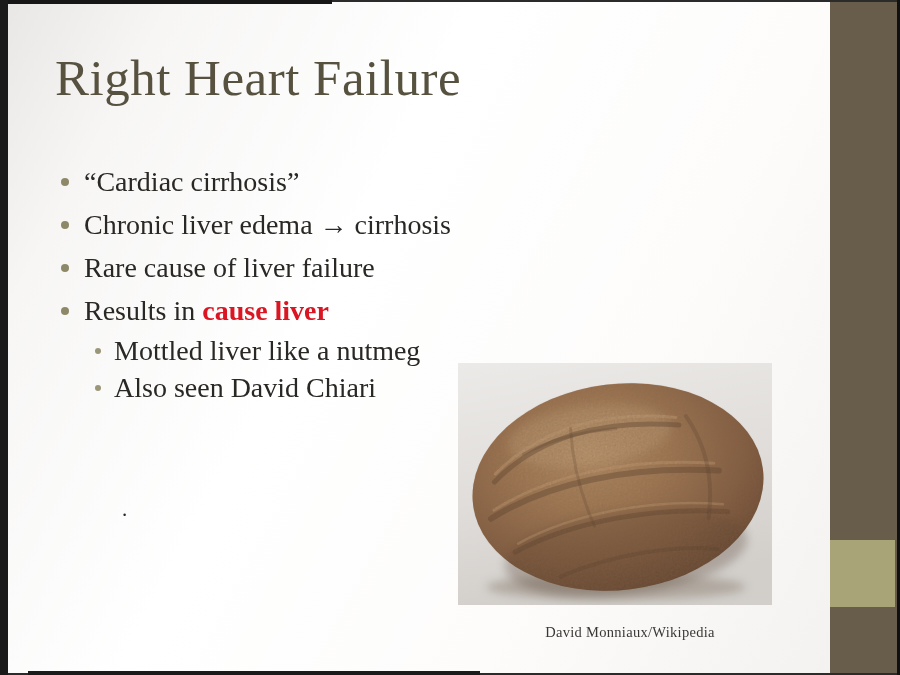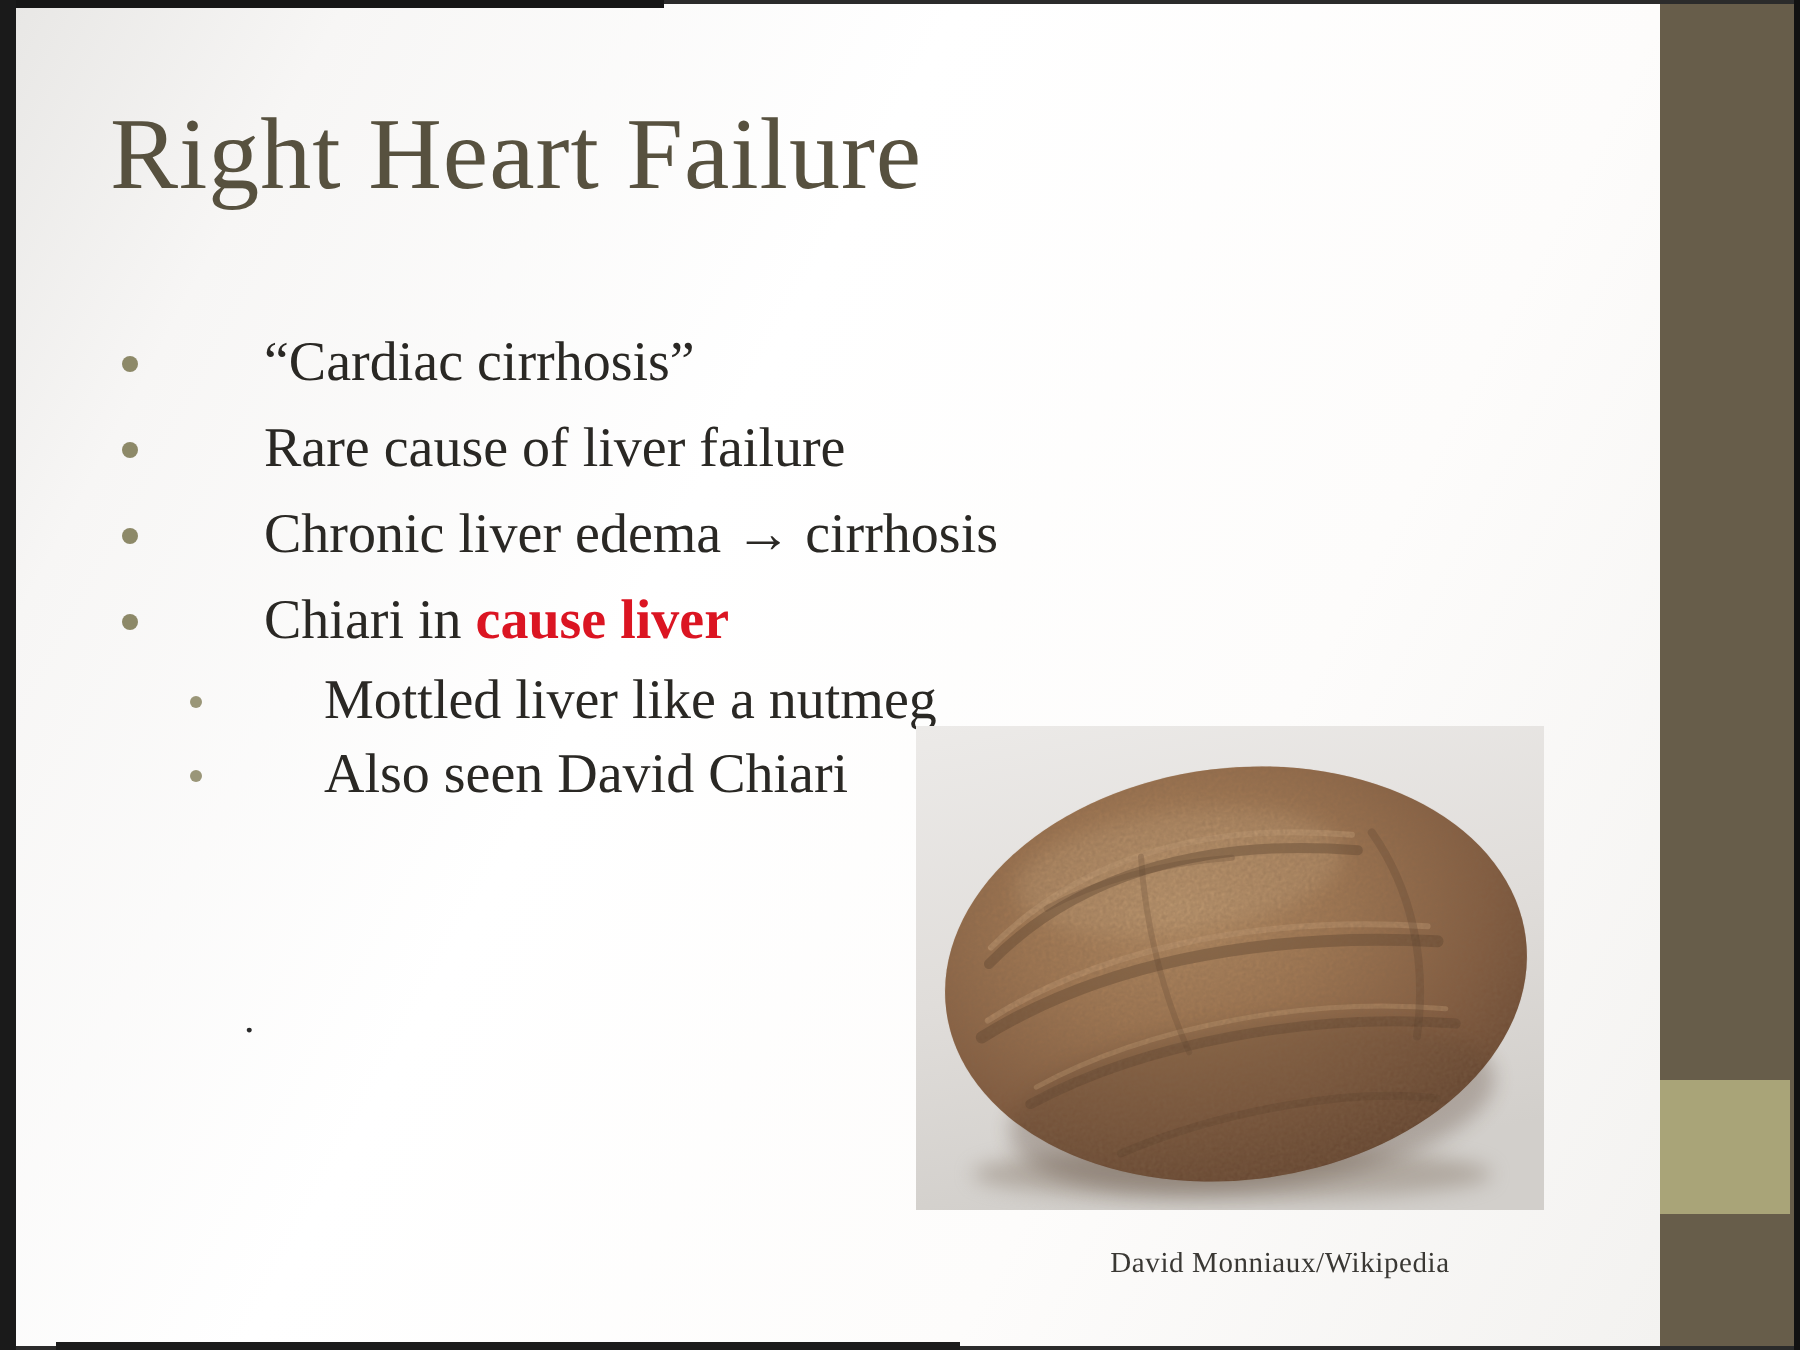--- a/index.html
+++ b/index.html
@@ -4,30 +4,30 @@
 <style>
   html,body{margin:0;padding:0;background:#000;}
   .frame{position:relative;width:900px;height:675px;overflow:hidden;
          background:#b91c1c;font-family:"Liberation Serif",serif;}
   
   .slide{position:absolute;left:8px;top:0;width:822px;height:675px;
          background:linear-gradient(118deg,#e8e7e5 0%,#f7f6f5 14%,#ffffff 40%,#fdfcfb 70%,#f3f2f0 100%);}
   .title{position:absolute;left:47px;top:50px;margin:0;font-size:51px;font-weight:normal;
          color:#57513f;letter-spacing:.5px;line-height:1.1;}
   .bullets{position:absolute;left:47px;top:160px;margin:0;padding:0;list-style:none;width:560px;}
-  .b{display:flex;align-items:center;color:#2a2824;gap:48px;}
+  .b{display:flex;align-items:center;color:#2a2824;}
   .b.l1{height:43px;font-size:28px;}
   .b.l2{height:37px;font-size:28px;margin-left:34px;}
   .dot{flex:0 0 auto;border-radius:50%;background:#8d8968;}
   .l1 .dot{width:8px;height:8px;margin:0 15px 0 6px;}
   .l2 .dot{width:6px;height:6px;margin:0 13px 0 6px;background:#9a9678;}
   .red{color:#db1522;font-weight:bold;}
   .stray{position:absolute;left:114px;top:497px;font-size:21px;color:#2a2a2a;}
   .photo{position:absolute;left:450px;top:363px;width:314px;height:242px;margin:0;}
-  .caption{position:absolute;left:490px;top:624px;width:284px;text-align:center;
+  .caption{position:absolute;left:480px;top:624px;width:284px;text-align:center;
            font-size:14.5px;color:#3a3834;letter-spacing:.3px;}
   
   .sidebar{position:absolute;left:830px;top:2px;width:67px;height:671px;background:#675d4a;}
   .sidebar-square{position:absolute;left:830px;top:540px;width:65px;height:67px;background:#a9a478;}
   
   .edge{position:absolute;background:#1a1a1a;}
   .edge.left{left:0;top:0;width:8px;height:675px;}
   .edge.right{left:897px;top:0;width:3px;height:675px;background:#111;}
   .edge.top-thin{left:0;top:0;width:900px;height:2px;background:#2b2b2b;}
   .edge.top-seg{left:0;top:0;width:332px;height:4px;background:#161616;}
@@ -43,29 +43,29 @@
 
     <h1 class="title">Right Heart Failure</h1>
 
     <ul class="bullets">
       <li class="b l1">
         <span class="dot"></span>
         <span>“Cardiac cirrhosis”</span>
       </li>
       <li class="b l1">
         <span class="dot"></span>
+        <span>Chronic liver edema → cirrhosis</span>
+      </li>
+      <li class="b l1">
+        <span class="dot"></span>
         <span>Rare cause of liver failure</span>
       </li>
       <li class="b l1">
         <span class="dot"></span>
-        <span>Chronic liver edema → cirrhosis</span>
-      </li>
-      <li class="b l1">
-        <span class="dot"></span>
-        <span><span>Chiari in </span><span class="red">cause liver</span></span>
+        <span><span>Results in </span><span class="red">cause liver</span></span>
       </li>
       <li class="b l2">
         <span class="dot"></span>
         <span>Mottled liver like a nutmeg</span>
       </li>
       <li class="b l2">
         <span class="dot"></span>
         <span>Also seen David Chiari</span>
       </li>
     </ul>

